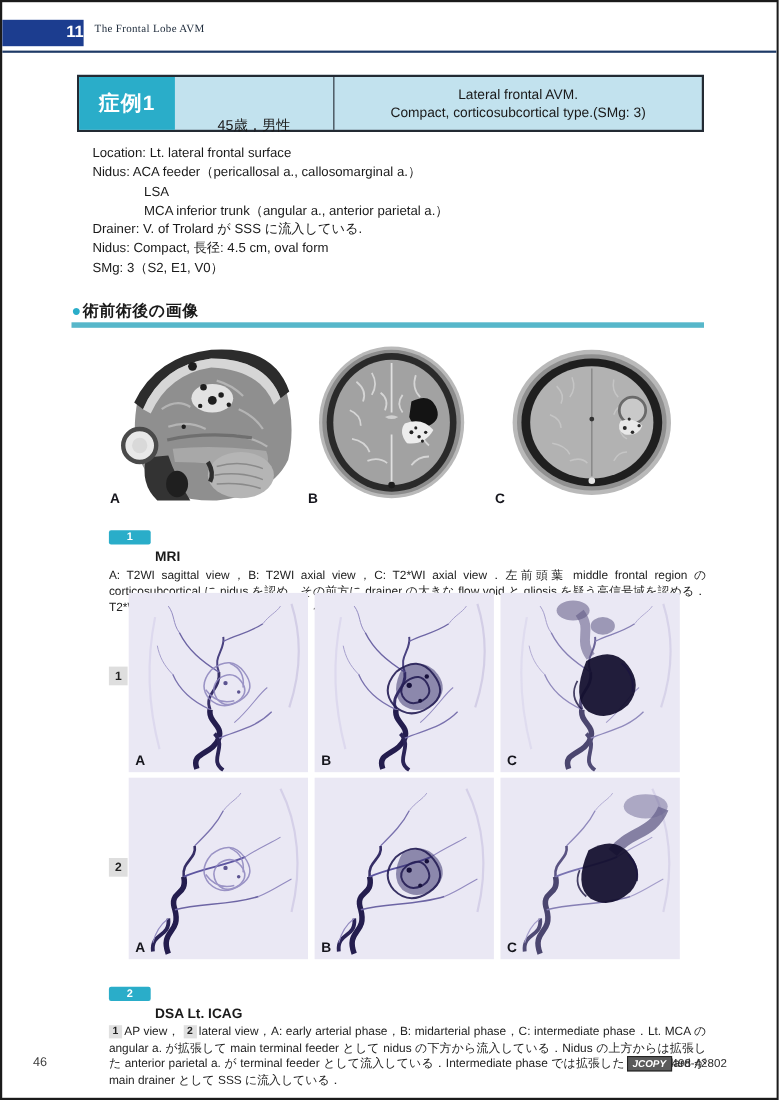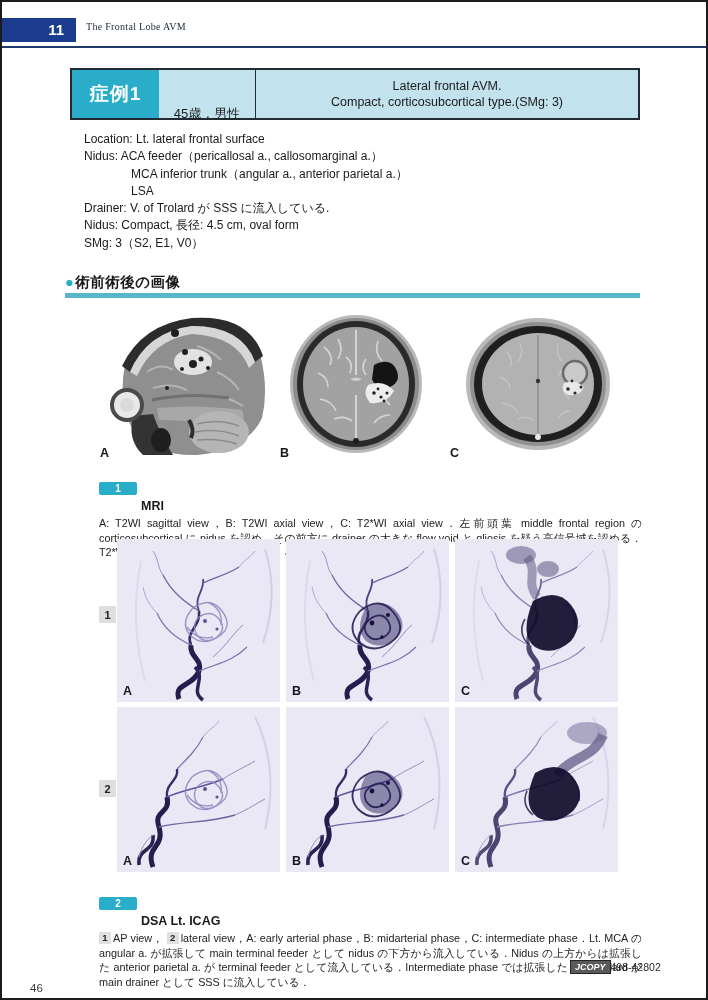--- a/index.html
+++ b/index.html
@@ -6,28 +6,28 @@
     --navy:#1c3d8f; --teal:#2aadc9; --teal-rule:#57b7ca; --case-bg:#c2e2ee;
     --dsa-bg:#eae8f4; --border-dark:#232a33; --ink:#1a1a1a;
   }
   *{box-sizing:border-box; margin:0; padding:0;}
   html,body{background:#ffffff;}
   body{width:708px; font-family:"Liberation Sans","DejaVu Sans",sans-serif; color:var(--ink);}
   .page{position:relative; width:708px; height:1000px; background:#fff; border:2px solid #1b1b1b; overflow:hidden;}
 
   
   .chapter-tab{position:absolute; left:0; top:16px; width:74px; height:24px; background:var(--navy); color:#fff;
-    font-size:15px; font-weight:bold; text-align:right; line-height:24px; padding-right:12px;}
+    font-size:15px; font-weight:bold; text-align:right; line-height:24px; padding-right:0;}
   .chapter-title{position:absolute; left:84px; top:19px; font-family:"Liberation Serif","DejaVu Serif",serif;
     font-size:10px; color:#222f3f; letter-spacing:0.3px;}
   .chapter-rule{position:absolute; left:0; top:44px; width:704px; height:2px; background:#1e3a66;}
 
   
   .case-box{position:absolute; left:68px; top:66px; width:570px; height:52px; display:flex; align-items:stretch;
-    background:var(--case-bg); border:2px solid var(--border-dark);}
+    background:var(--case-bg); border:2px solid var(--border-dark);gap:24px;}
   .case-label-cell{width:87px; background:var(--teal); color:#fff; font-size:19px; font-weight:bold;
     display:flex; align-items:center; justify-content:center; letter-spacing:1px;}
   .case-age-cell{width:96px; display:flex; align-items:center; justify-content:center; font-size:13px;margin-top:39px;}
   .case-dx-cell{flex:1; border-left:1px solid var(--border-dark); display:flex; flex-direction:column;
     align-items:center; justify-content:center; font-size:12.5px; line-height:16px; text-align:left;}
 
   
   .case-details{position:absolute; left:82px; top:129px; font-size:12px; line-height:17.3px;}
   .case-details .indent{padding-left:47px;}
 
@@ -53,21 +53,21 @@
   .caption-block{position:absolute; left:97px; width:543px;}
   .caption-head{display:flex; align-items:center; gap:4px; margin-bottom:3px;}
   .fig-badge{display:inline-block; width:38px; height:13px; background:var(--teal); color:#fff; font-size:10px;
     font-weight:bold; text-align:center; line-height:13px; border-radius:2px;}
   .fig-title{font-size:12.5px; font-weight:bold;margin-top:35px;}
   .caption-text{font-size:10.8px; line-height:14.6px; color:#222; text-align:justify;}
   .inline-badge{display:inline-block; min-width:12px; height:12px; padding:0 1px; background:#e0e0e0; color:#222;
     font-size:9.5px; font-weight:bold; text-align:center; line-height:12px; vertical-align:1px; margin-right:2px;}
 
   
-  .page-number{position:absolute; left:28px; top:980px; font-size:11.5px; color:#3a3a3a;text-align:right;}
+  .page-number{position:absolute; left:28px; top:958px; font-size:11.5px; color:#3a3a3a;text-align:right;}
   .copyright{position:absolute; left:568px; top:958px; font-size:10.5px; color:#2a2a2a; display:flex; align-items:center; gap:0;}
   .copyright-badge{background:#5a5a5a; border:1px solid #242424; color:#fff; font-size:9px; font-weight:bold;
     font-style:italic; padding:1px 4px; line-height:10px;}
 </style>
 </head>
 <body>
 
 <svg width="0" height="0" style="position:absolute" aria-hidden="true">
   <defs>
     <g id="ap-tree" fill="none">
@@ -151,22 +151,22 @@
     <div class="case-age-cell">45歳，男性</div>
     <div class="case-dx-cell">
       <div>Lateral frontal AVM.</div>
       <div>Compact, corticosubcortical type.(SMg: 3)</div>
     </div>
   </div>
 
   <div class="case-details">
     <div>Location: Lt. lateral frontal surface</div>
     <div>Nidus: ACA feeder（pericallosal a., callosomarginal a.）</div>
+    <div class="indent">LSA</div>
     <div class="indent">MCA inferior trunk（angular a., anterior parietal a.）</div>
-    <div class="indent">LSA</div>
     <div>Drainer: V. of Trolard が SSS に流入している.</div>
     <div>Nidus: Compact, 長径: 4.5 cm, oval form</div>
     <div>SMg: 3（S2, E1, V0）</div>
   </div>
 
   <div class="section-heading">
     <span class="bullet">●</span><span>術前術後の画像</span>
   </div>
   <div class="section-rule"></div>
 

